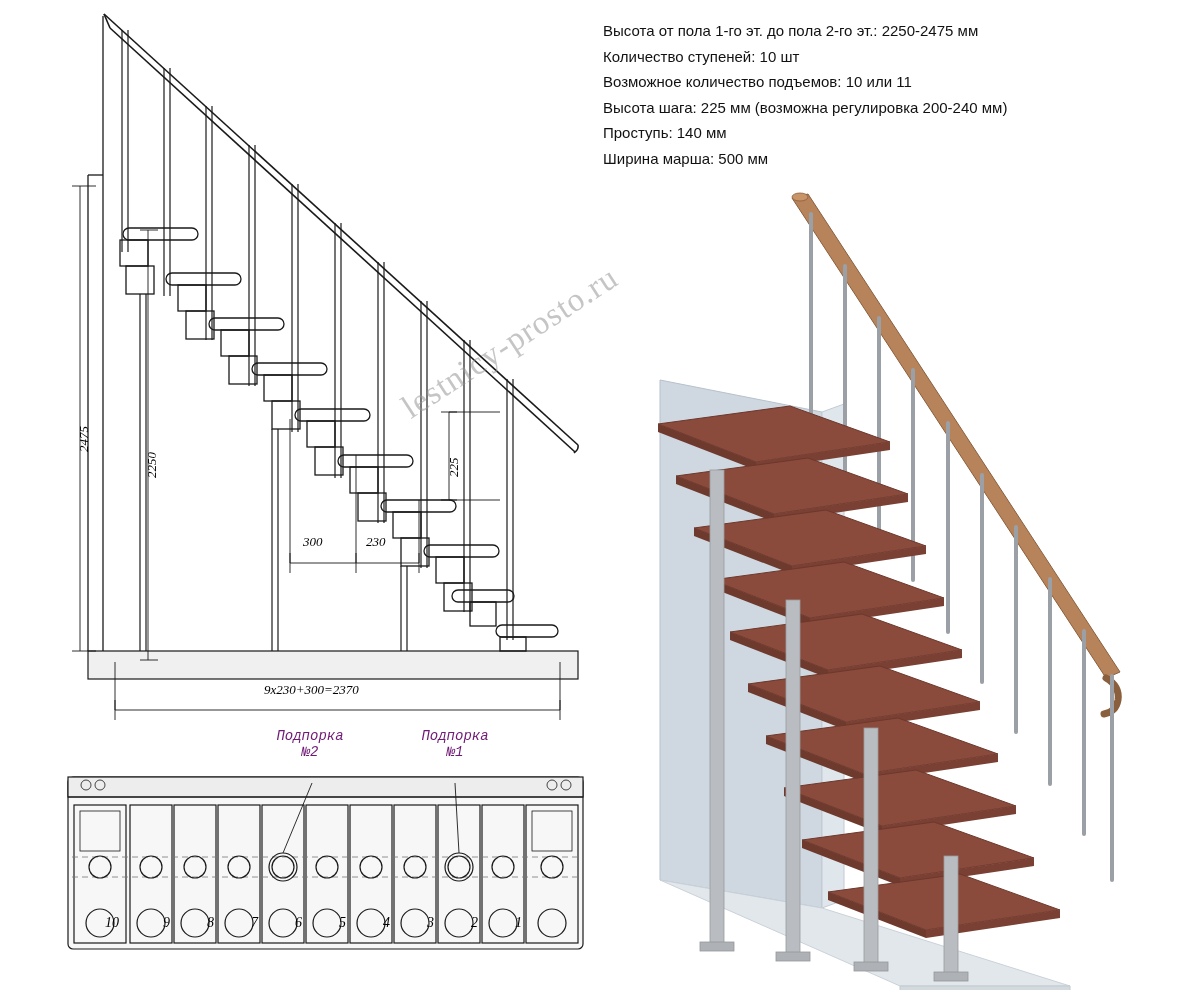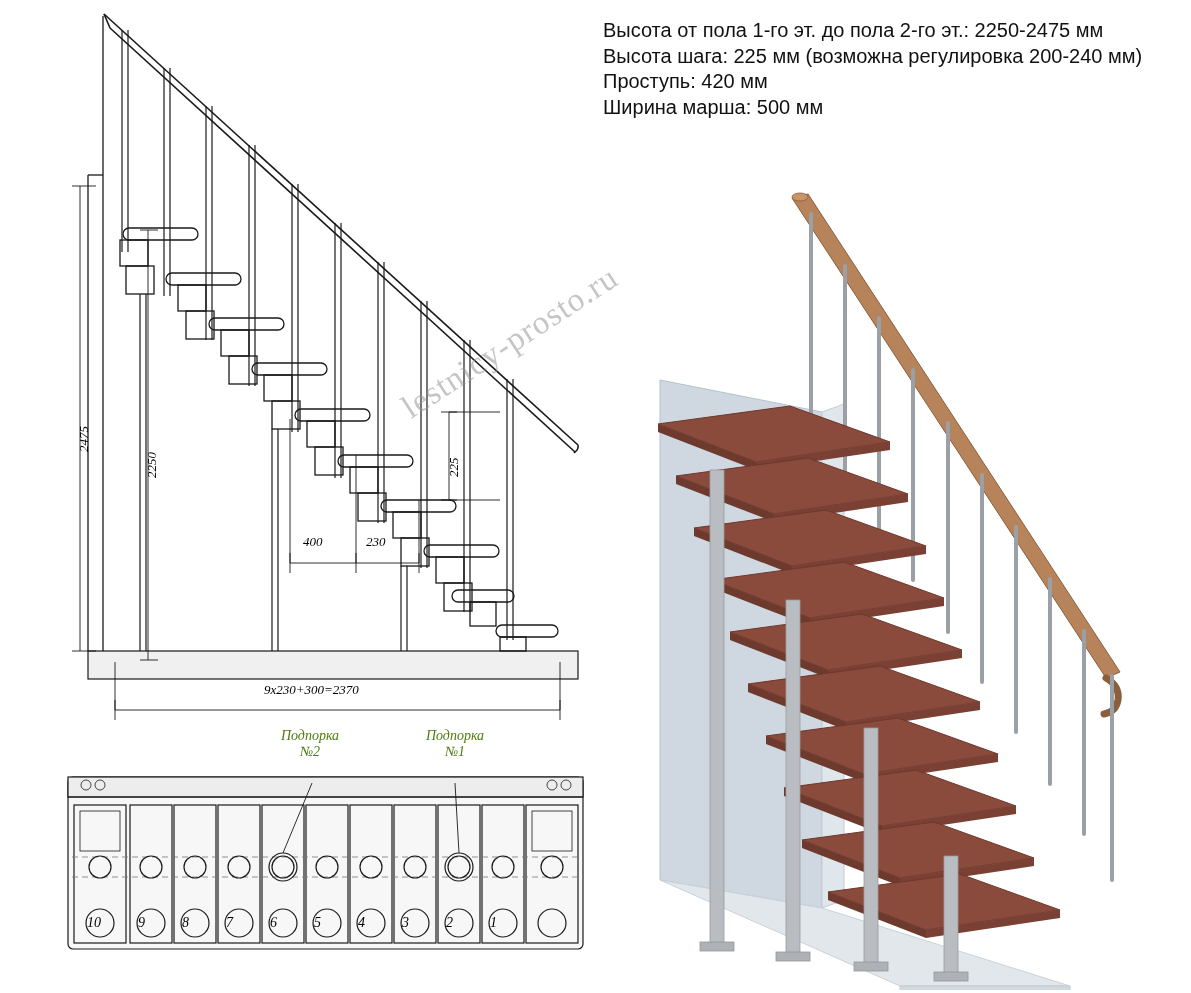--- a/index.html
+++ b/index.html
@@ -21,21 +21,21 @@
   }
 
   
   #specs {
     position: absolute;
     left: 603px;
     top: 18px;
     width: 575px;
   }
   #specs .spec-line {
-    font-size: 20px;
+    font-size: 15px;
     line-height: 25.5px;
     white-space: nowrap;
     color: #111;
   }
 
   
   #elevation {
     position: absolute;
     left: 0px;
     top: 0px;
@@ -64,35 +64,35 @@
     font-size: 13px;
     color: #000;
     white-space: nowrap;
   }
   .dim-label.vert {
     transform: rotate(-90deg);
     transform-origin: left top;
   }
   .callout-label {
     position: absolute;
-    font-family: Liberation Serif, serif;
+    font-family: Liberation Mono, monospace;
     font-style: italic;
     font-size: 14px;
     text-align: center;
     line-height: 16px;
-    color: #4d7c0f;
+    color: #701a75;
     white-space: nowrap;
   }
   .step-num {
     position: absolute;
     font-family: "Liberation Serif", serif;
     font-style: italic;
     font-size: 14px;
     color: #000;
-    text-align: left;
+    text-align: right;
     width: 32px;
   }
 
   
   #watermark {
     position: absolute;
     left: 395px;
     top: 395px;
     font-family: "Liberation Serif", serif;
     font-size: 33px;
@@ -104,22 +104,24 @@
     pointer-events: none;
   }
 </style>
 </head>
 <body>
 
 <div class="page">
 
   <div id="specs">
     <div class="spec-line">Высота от пола 1-го эт. до пола 2-го эт.: 2250-2475 мм</div>
+    <div class="spec-line">Количество ступеней: 10 шт</div>
+    <div class="spec-line">Возможное количество подъемов: 10 или 11</div>
     <div class="spec-line">Высота шага: 225 мм (возможна регулировка 200-240 мм)</div>
-    <div class="spec-line">Проступь: 420 мм</div>
+    <div class="spec-line">Проступь: 140 мм</div>
     <div class="spec-line">Ширина марша: 500 мм</div>
   </div>
 
   <div id="elevation">
     <svg width="600" height="760" viewBox="0 0 600 760">
       <g fill="none" stroke="#1a1a1a" stroke-width="1.3">
 
         <g>
           <rect x="88" y="651" width="490" height="28" fill="#f0f0f0" stroke="#1a1a1a" stroke-width="1.2"></rect>
         </g>
@@ -250,21 +252,21 @@
           <line x1="560" y1="700" x2="560" y2="720"></line>
           <line x1="115" y1="710" x2="115" y2="662"></line>
           <line x1="560" y1="710" x2="560" y2="662"></line>
         </g>
       </g>
     </svg>
 
     <div class="dim-label vert" style="left:76px; top:452px;">2475</div>
     <div class="dim-label vert" style="left:144px; top:478px;">2250</div>
     <div class="dim-label vert" style="left:446px; top:477px;">225</div>
-    <div class="dim-label" style="left:303px; top:534px;">400</div>
+    <div class="dim-label" style="left:303px; top:534px;">300</div>
     <div class="dim-label" style="left:366px; top:534px;font-style:italic;">230</div>
     <div class="dim-label" style="left:264px; top:682px;">9x230+300=2370</div>
   </div>
 
   <div id="plan">
     <svg width="540" height="245" viewBox="0 0 540 245">
       <g fill="none" stroke="#1a1a1a" stroke-width="1.2">
 
         <rect x="8" y="32" width="515" height="172" rx="5" fill="#f7f7f7"></rect>
 

